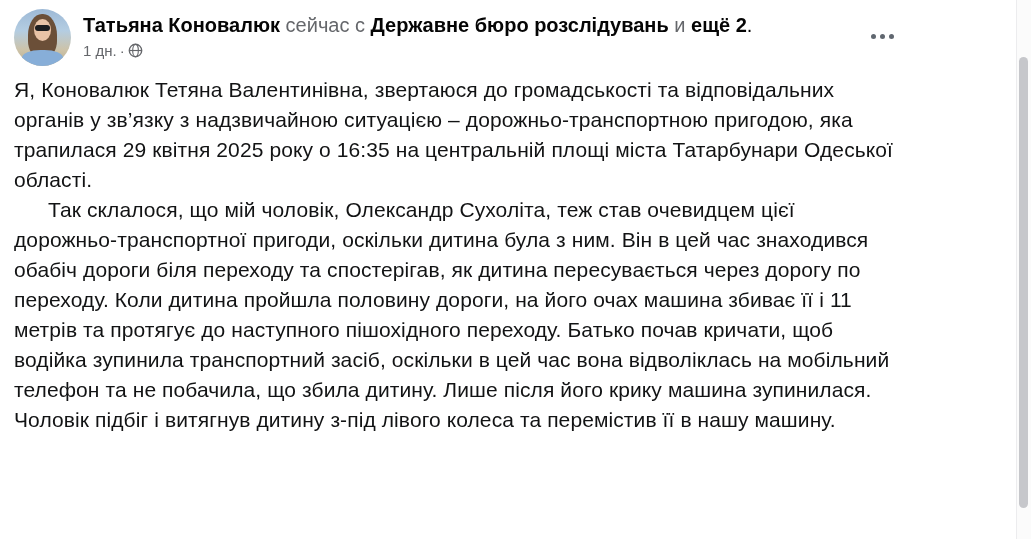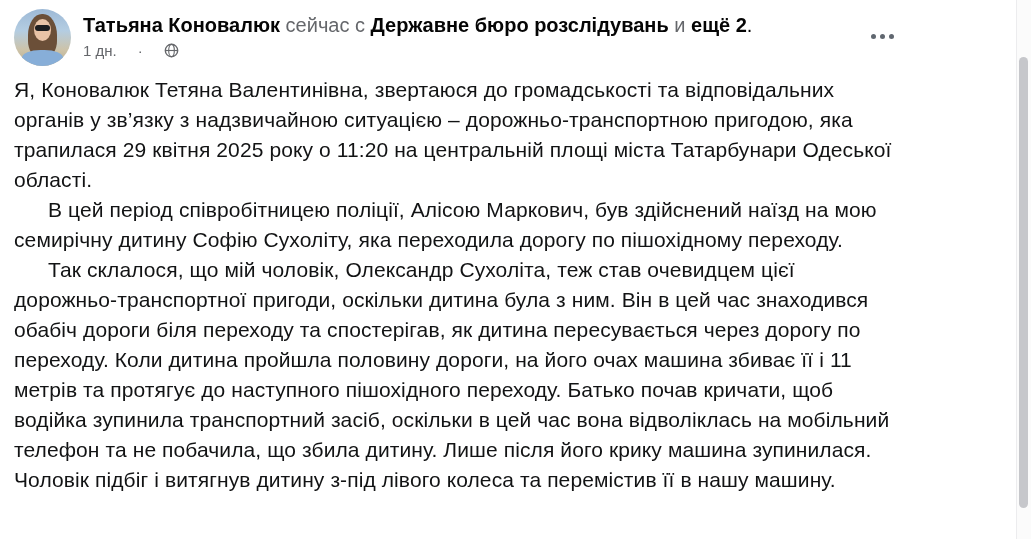--- a/index.html
+++ b/index.html
@@ -38,21 +38,21 @@
   }
   .avatar .shirt {
     position: absolute; left: 8px; top: 41px; width: 41px; height: 18px;
     background: #87aed8; border-radius: 45% 45% 0 0;
   }
   .header-text { margin-left: 12px; padding-top: 3px; }
   .header-line { font-size: 20px; line-height: 27px; color: #050505; }
   .hl-bold { font-weight: 700; cursor: pointer; }
   .hl-gray { color: #65676b; font-weight: 400; }
   .meta {
-    margin-top: 3px; display: flex; align-items: center; gap: 21px;
+    margin-top: 3px; display: flex; align-items: center; gap: 3px;
     font-size: 15px; color: #65676b;
   }
   .meta .time { cursor: pointer; }
   .globe { display: inline-block; width: 15px; height: 15px; }
 
   .menu-btn {
     position: absolute; top: 28px; right: 24px;
     display: flex; gap: 4px; padding: 6px; cursor: pointer;
   }
   .menu-btn i {
@@ -114,22 +114,21 @@
     </div>
 
     <div class="menu-btn">
       <i></i>
       <i></i>
       <i></i>
     </div>
   </div>
 
   <div class="post-body">
-    <p>Я, Коновалюк Тетяна Валентинівна, звертаюся до громадськості та відповідальних органів у зв’язку з надзвичайною ситуацією – дорожньо-транспортною пригодою, яка трапилася 29 квітня 2025 року о 11:20 на центральній площі міста Татарбунари Одеської області.</p>
-    <p class="p-ind">В цей період співробітницею поліції, Алісою Маркович, був здійснений наїзд на мою семирічну дитину Софію Сухоліту, яка переходила дорогу по пішохідному переходу.</p>
+    <p>Я, Коновалюк Тетяна Валентинівна, звертаюся до громадськості та відповідальних органів у зв’язку з надзвичайною ситуацією – дорожньо-транспортною пригодою, яка трапилася 29 квітня 2025 року о 16:35 на центральній площі міста Татарбунари Одеської області.</p>
     <p class="p-ind">Так склалося, що мій чоловік, Олександр Сухоліта, теж став очевидцем цієї дорожньо-транспортної пригоди, оскільки дитина була з ним. Він в цей час знаходився обабіч дороги біля переходу та спостерігав, як дитина пересувається через дорогу по переходу. Коли дитина пройшла половину дороги, на його очах машина збиває її і 11 метрів та протягує до наступного пішохідного переходу. Батько почав кричати, щоб водійка зупинила транспортний засіб, оскільки в цей час вона відволіклась на мобільний телефон та не побачила, що збила дитину. Лише після його крику машина зупинилася. Чоловік підбіг і витягнув дитину з-під лівого колеса та перемістив її в нашу машину.</p>
   </div>
 
 </div>
 
 <div class="scrollbar">
   <div class="scroll-thumb"></div>
 </div>
 
 </body></html>

